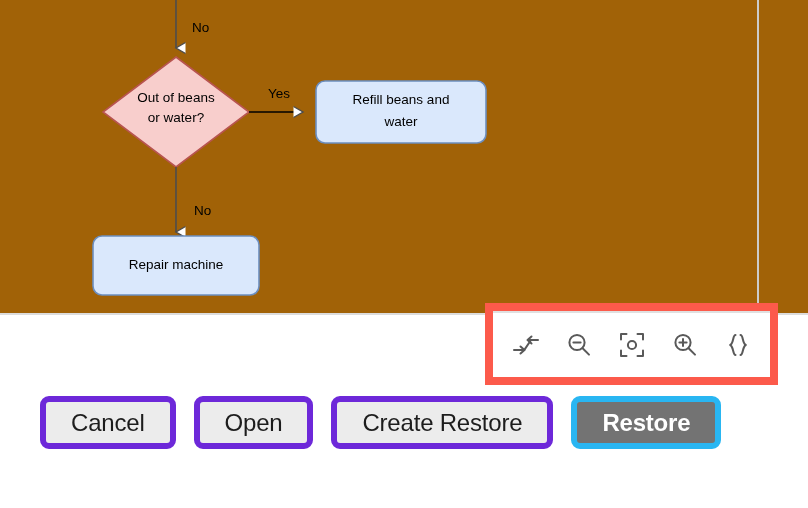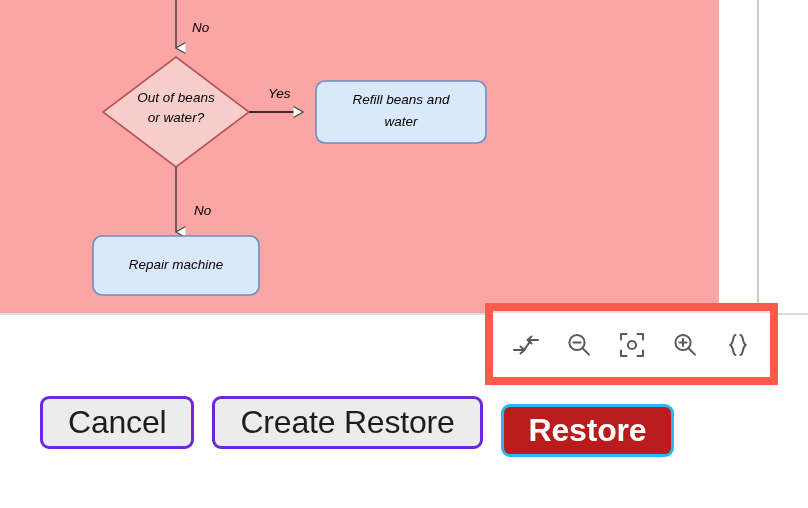--- a/index.html
+++ b/index.html
@@ -13,25 +13,24 @@
     font-family: "Liberation Sans", sans-serif;
     overflow: hidden;
     position: relative;
   }
 
   
   #diagram-canvas {
     position: absolute;
     left: 0;
     top: 0;
-    width: 719px;
+    width: 808px;
     height: 314px;
-    background: #fca5a5;
+    background: #a16207;
     overflow: hidden;
-    font-style: italic;
   }
   #diagram-svg {
     position: absolute;
     left: 0;
     top: 0;
   }
 
   .node-label {
     font-family: "Liberation Sans", sans-serif;
     font-size: 13.5px;
@@ -116,40 +115,39 @@
     height: 80px;
     display: flex;
     align-items: flex-start;
     gap: 18px;
     padding-left: 40px;
     box-sizing: border-box;
   }
   .action-btn {
     height: 53px;
     border-radius: 9px;
-    border: 3px solid #6d28d9;
+    border: 6px solid #6d28d9;
     background: #ececec;
     color: #1d1d1d;
     font-family: "Liberation Sans", sans-serif;
-    font-size: 32px;
+    font-size: 24px;
     font-weight: 400;
     padding: 12px 25px;
     cursor: pointer;
     display: inline-flex;
     align-items: center;
     justify-content: center;
     white-space: nowrap;
     letter-spacing: -0.2px;
   }
   .action-btn.primary {
-    background: #b91c1c;
+    background: #737373;
     border-color: #29b6f2;
     color: #ffffff;
     font-weight: 700;
-    margin-top: 8px;
   }
 </style>
 </head>
 <body>
 
 <div id="diagram-canvas">
   <svg id="diagram-svg" width="808" height="314">
     <defs>
       <marker id="open-arrow-down" markerWidth="14" markerHeight="14" refX="7" refY="11" orient="auto" markerUnits="userSpaceOnUse">
         <path d="M 1.5 1.5 L 7 11 L 12.5 1.5" fill="#ffffff" stroke="#4d4d4d" stroke-width="1.4" stroke-linejoin="miter"></path>
@@ -244,15 +242,16 @@
     <svg width="30" height="30" viewBox="0 0 30 30" fill="none" stroke="#595959" stroke-width="2" stroke-linecap="round" stroke-linejoin="round">
       <path d="M 12.5 5 C 9.6 5 10.8 13.2 7.2 15 C 10.8 16.8 9.6 25 12.5 25"></path>
       <path d="M 17.5 5 C 20.4 5 19.2 13.2 22.8 15 C 19.2 16.8 20.4 25 17.5 25"></path>
     </svg>
   </button>
 
 </div>
 
 <div id="footer-actions">
   <button class="action-btn">Cancel</button>
+  <button class="action-btn">Open</button>
   <button class="action-btn">Create Restore</button>
   <button class="action-btn primary">Restore</button>
 </div>
 
 </body></html>

